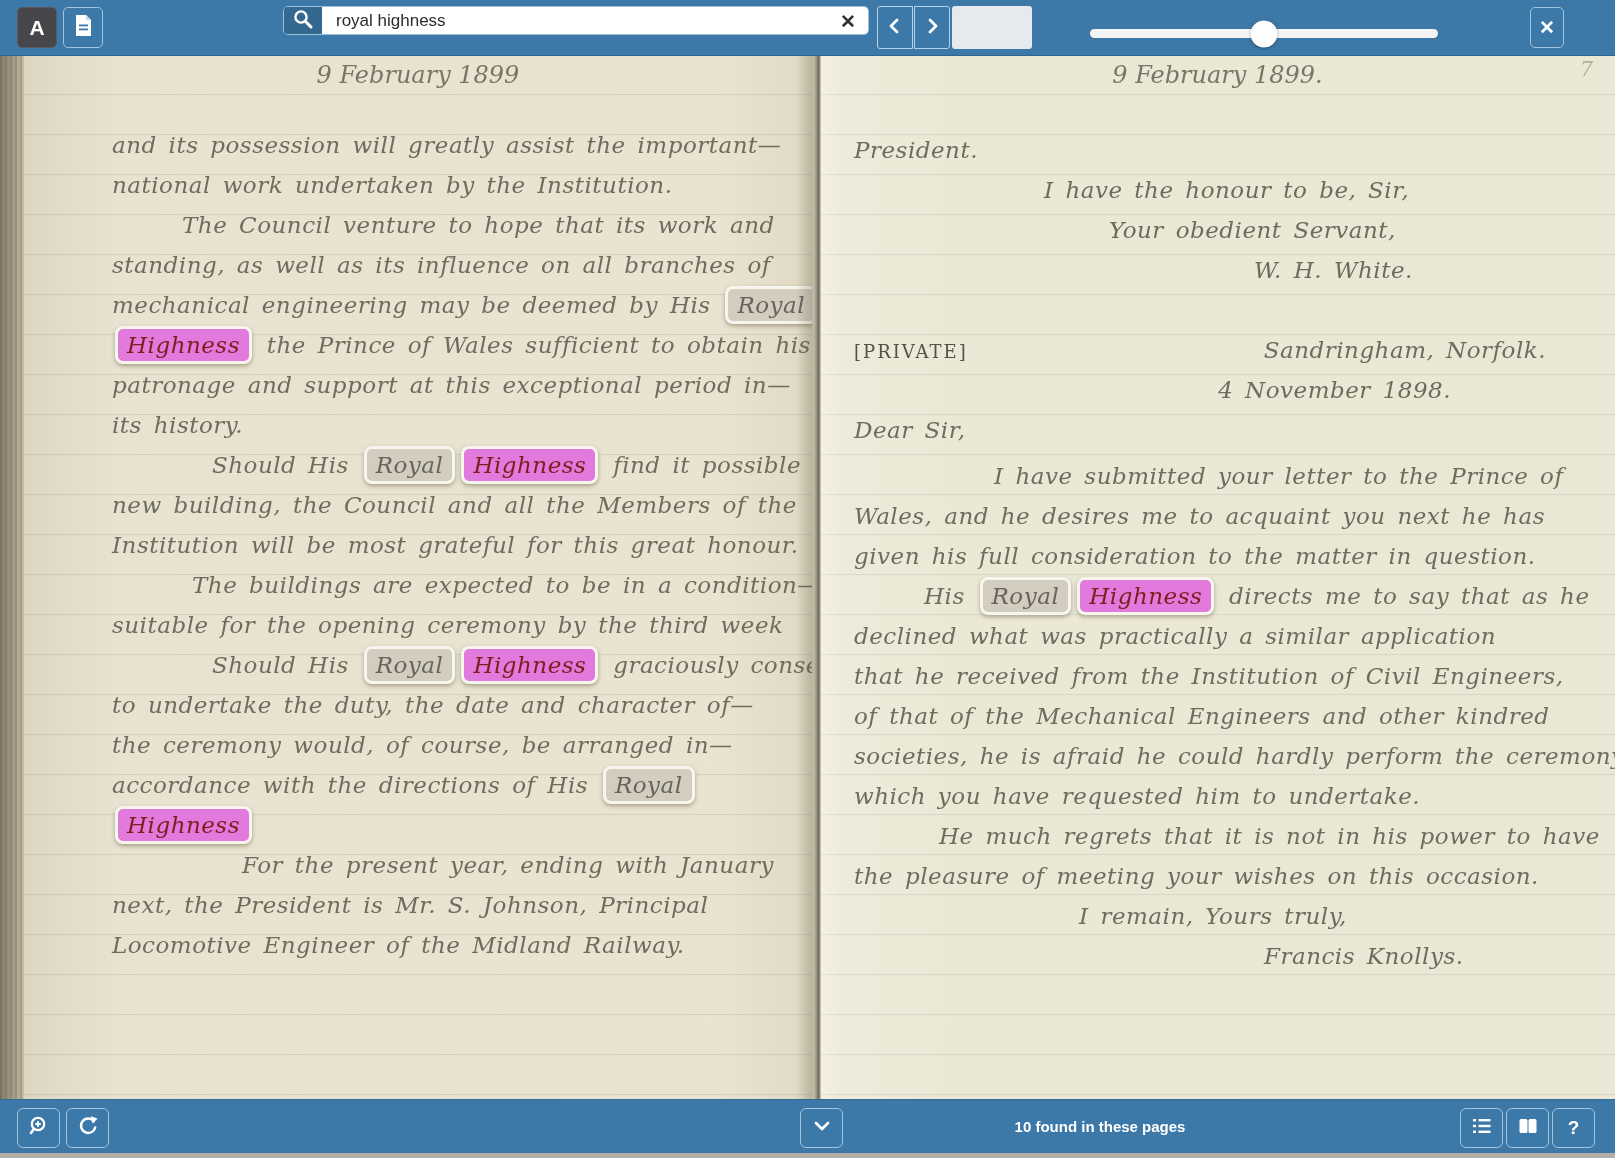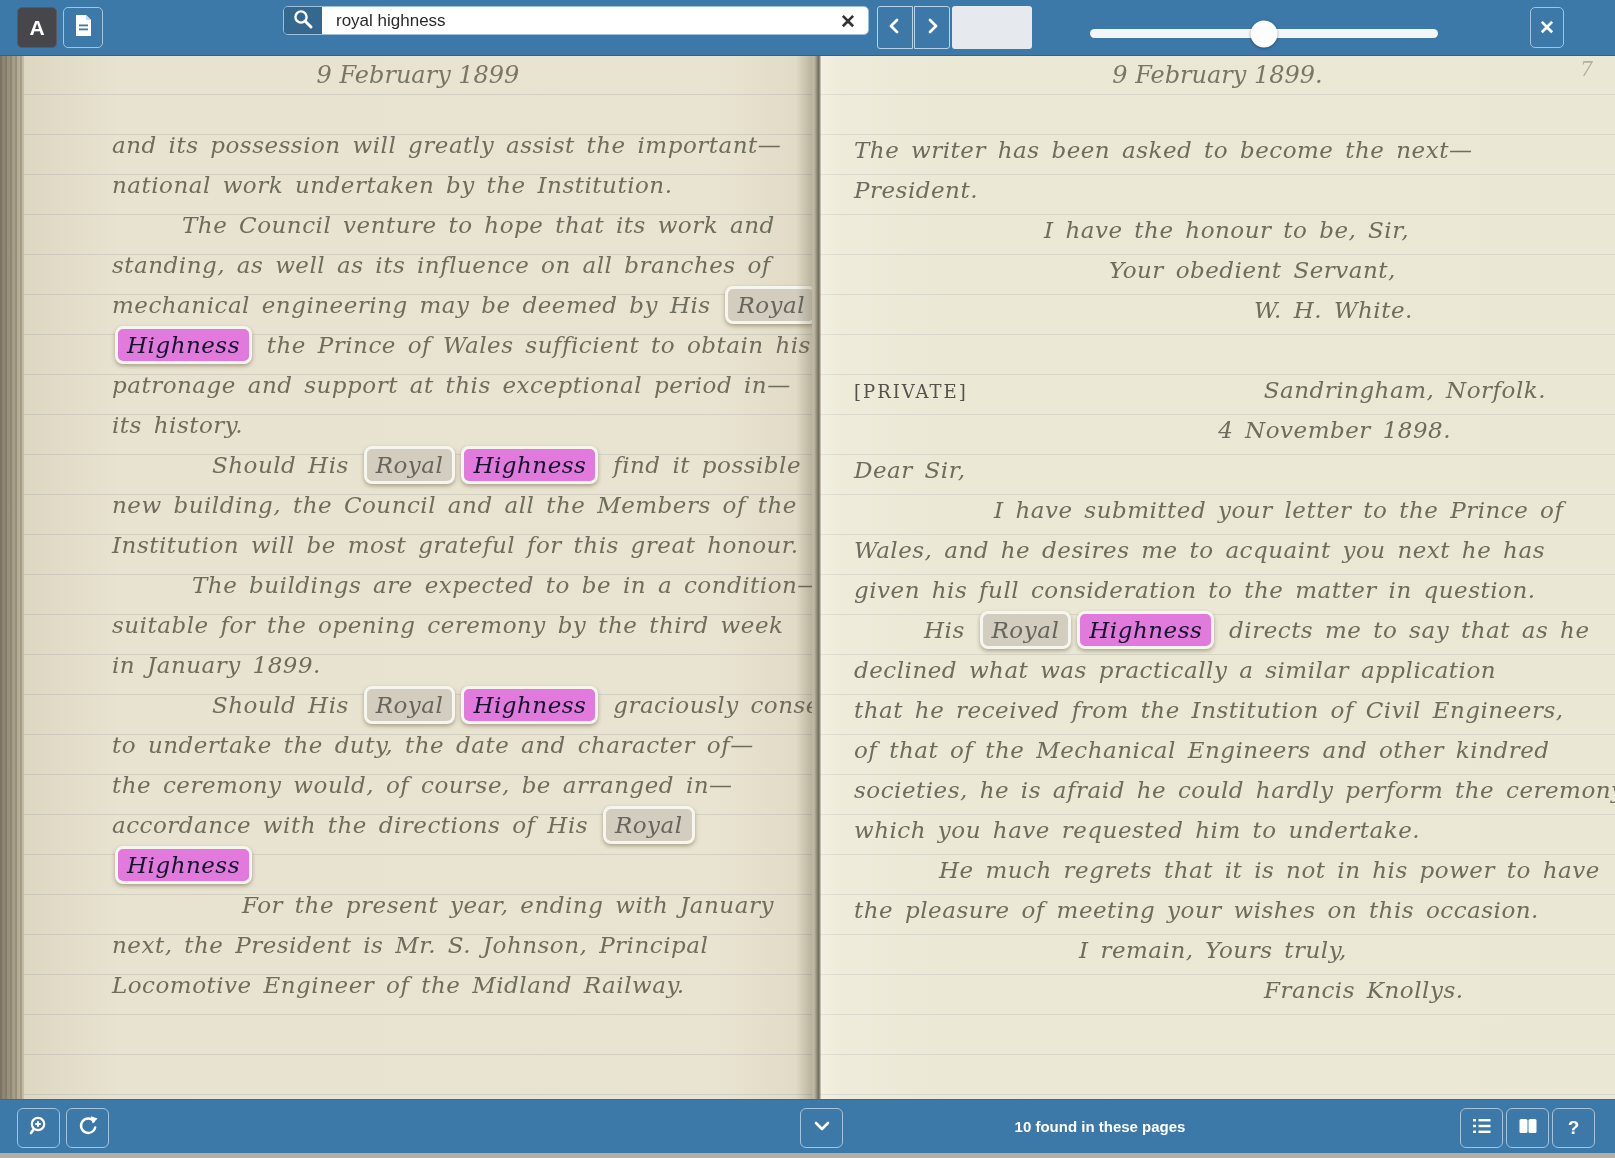--- a/index.html
+++ b/index.html
@@ -42,21 +42,21 @@
   .corner-mark{position:absolute;top:2px;right:22px;font-size:20px;opacity:.45;}
   .page-body{position:relative;}
   .page-left .page-body{margin-top:70px;padding-left:88px;padding-right:6px;}
   .page-right .page-body{margin-top:75px;padding-left:34px;padding-right:44px;}
   .ms-line{height:40px;line-height:40px;white-space:nowrap;font-size:23px;letter-spacing:.5px;word-spacing:4px;}
   .ms-line.split{display:flex;align-items:baseline;}
   .push-right{margin-left:auto;}
   .printed{font-style:normal;font-size:18px;letter-spacing:2px;color:#55524a;}
   .hl{display:inline-block;line-height:26px;padding:3px 9px;margin:0 3px;border:3px solid #f7f6ee;border-radius:8px;
       box-shadow:0 2px 4px rgba(70,60,30,.4);cursor:pointer;}
-  .hl-pink{background:#e279dc;color:#0f172a;}
+  .hl-pink{background:#e279dc;color:#7f1d1d;}
   .hl-gray{background:#d2cdbf;color:#67655b;}
 
   
   .bottom-toolbar{position:absolute;left:0;bottom:0;height:58px;right:0;background:#3c78a8;border-top:1px solid #356b97;z-index:10;}
   .bb-btn{position:absolute;top:8px;width:43px;height:40px;border:1px solid #a3c4da;border-radius:6px;background:transparent;display:flex;align-items:center;justify-content:center;cursor:pointer;box-sizing:border-box;color:#fff;}
   .btn-zoom-in{left:17px;}
   .btn-rotate{left:66px;}
   .btn-collapse{left:800px;}
   .found-text{position:absolute;top:0;left:985px;width:230px;height:53px;line-height:53px;text-align:center;color:#fff;font-weight:bold;font-size:15px;}
   .btn-list{left:1460px;}
@@ -139,51 +139,49 @@
           <div class="ms-line"><span>standing, as well as its influence on all branches of</span></div>
           <div class="ms-line"><span>mechanical engineering may be deemed by His </span><span class="hl hl-gray">Royal</span></div>
           <div class="ms-line"><span class="hl hl-pink">Highness</span><span> the Prince of Wales sufficient to obtain his</span></div>
           <div class="ms-line"><span>patronage and support at this exceptional period in—</span></div>
           <div class="ms-line"><span>its history.</span></div>
           <div class="ms-line" style="padding-left: 100px;"><span>Should His </span><span class="hl hl-gray">Royal</span><span class="hl hl-pink">Highness</span><span> find it possible to—</span></div>
           <div class="ms-line"><span>new building, the Council and all the Members of the</span></div>
           <div class="ms-line"><span>Institution will be most grateful for this great honour.</span></div>
           <div class="ms-line" style="padding-left: 80px;"><span>The buildings are expected to be in a condition—</span></div>
           <div class="ms-line"><span>suitable for the opening ceremony by the third week</span></div>
-          <div class="ms-line"><span>in January 1899.</span></div>
           <div class="ms-line" style="padding-left: 100px;"><span>Should His </span><span class="hl hl-gray">Royal</span><span class="hl hl-pink">Highness</span><span> graciously consent—</span></div>
           <div class="ms-line"><span>to undertake the duty, the date and character of—</span></div>
           <div class="ms-line"><span>the ceremony would, of course, be arranged in—</span></div>
           <div class="ms-line"><span>accordance with the directions of His </span><span class="hl hl-gray">Royal</span></div>
           <div class="ms-line"><span class="hl hl-pink">Highness</span></div>
           <div class="ms-line" style="padding-left: 130px;"><span>For the present year, ending with January</span></div>
           <div class="ms-line"><span>next, the President is Mr. S. Johnson, Principal</span></div>
           <div class="ms-line"><span>Locomotive Engineer of the Midland Railway.</span></div>
         </div>
     </div>
 
     <div class="page page-right">
       <div class="page-header">9 February 1899.</div>
       <div class="corner-mark">7</div>
       <div class="page-body">
-          <div class="ms-line"><span>The writer has been asked to become the next—</span></div>
           <div class="ms-line"><span>President.</span></div>
           <div class="ms-line" style="padding-left: 190px;"><span>I have the honour to be, Sir,</span></div>
           <div class="ms-line" style="padding-left: 255px;"><span>Your obedient Servant,</span></div>
           <div class="ms-line" style="padding-left: 400px;"><span>W. H. White.</span></div>
           <div class="ms-line"></div>
           <div class="ms-line split" style="padding-right: 25px;">
             <span class=" printed">[PRIVATE]</span>
             <span class=" push-right">Sandringham, Norfolk.</span>
           </div>
           <div class="ms-line split" style="padding-right: 120px;">
             <span class=" push-right">4 November 1898.</span>
           </div>
           <div class="ms-line"><span>Dear Sir,</span></div>
-          <div class="ms-line" style="padding-left: 140px;"><span>I have submitted your letter to the Prince of</span></div>
+          <div class="ms-line" style="padding-left: 140px; margin-top: 6px;"><span>I have submitted your letter to the Prince of</span></div>
           <div class="ms-line"><span>Wales, and he desires me to acquaint you next he has</span></div>
           <div class="ms-line"><span>given his full consideration to the matter in question.</span></div>
           <div class="ms-line" style="padding-left: 70px;"><span>His </span><span class="hl hl-gray">Royal</span><span class="hl hl-pink">Highness</span><span> directs me to say that as he</span></div>
           <div class="ms-line"><span>declined what was practically a similar application</span></div>
           <div class="ms-line"><span>that he received from the Institution of Civil Engineers,</span></div>
           <div class="ms-line"><span>of that of the Mechanical Engineers and other kindred</span></div>
           <div class="ms-line"><span>societies, he is afraid he could hardly perform the ceremony</span></div>
           <div class="ms-line"><span>which you have requested him to undertake.</span></div>
           <div class="ms-line" style="padding-left: 85px;"><span>He much regrets that it is not in his power to have</span></div>
           <div class="ms-line"><span>the pleasure of meeting your wishes on this occasion.</span></div>

